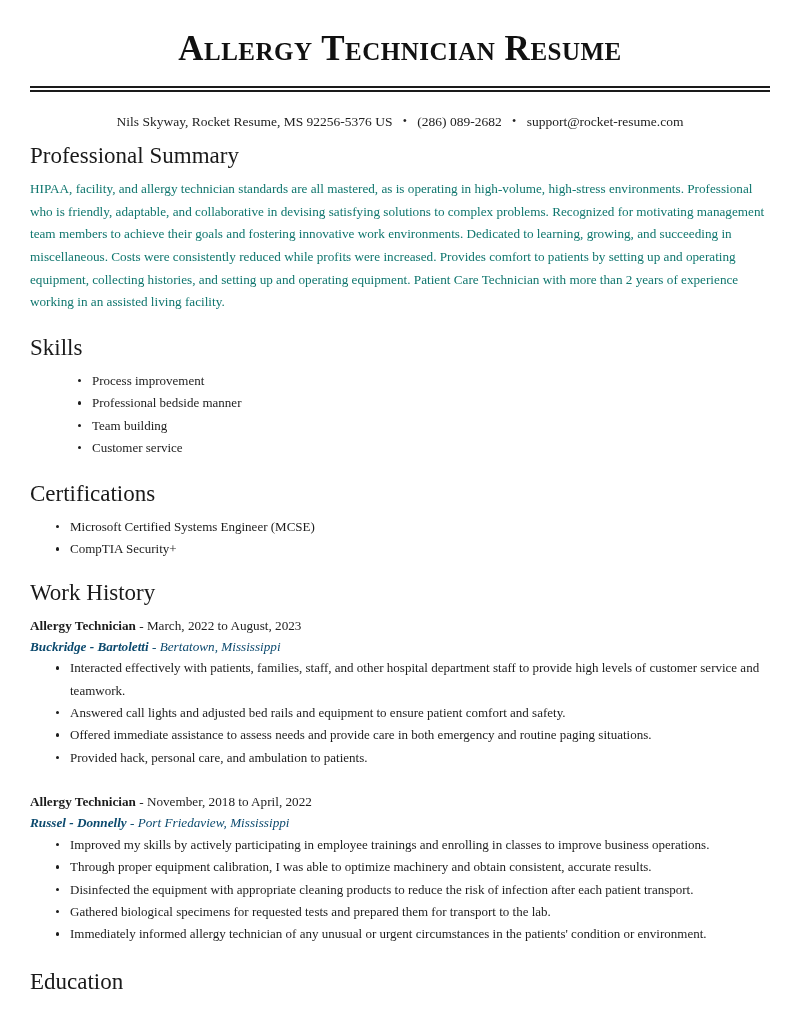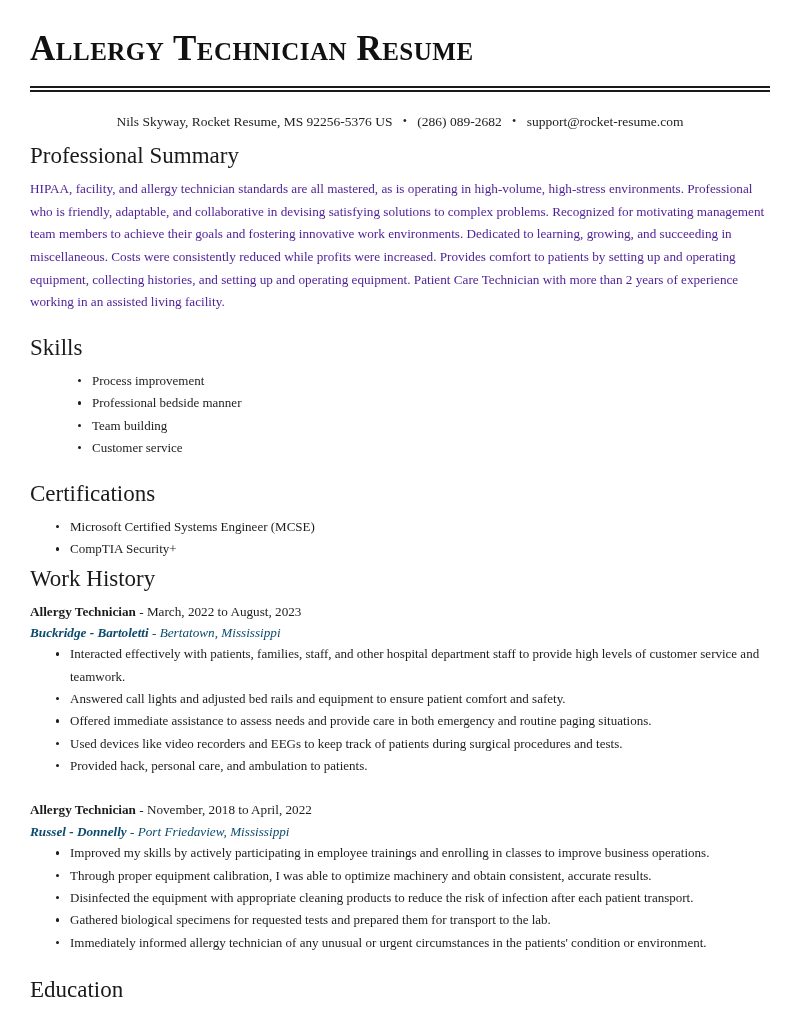--- a/index.html
+++ b/index.html
@@ -16,20 +16,21 @@
   .page {
     width: 800px;
     min-height: 1035px;
     box-sizing: border-box;
     padding: 0 30px;
     background: #ffffff;
     position: relative;
   }
   
   .resume-title {
+    text-align: center;
     font-family: "Liberation Serif", "DejaVu Serif", serif;
     font-weight: bold;
     font-size: 35px;
     font-variant: small-caps;
     letter-spacing: 0.5px;
     color: #111111;
     margin: 0;
     padding-top: 29px;
     line-height: 1.15;
   }
@@ -60,21 +61,21 @@
     font-family: "Liberation Serif", "DejaVu Serif", serif;
     font-weight: normal;
     font-size: 23px;
     color: #1a1a1a;
     margin: 0 0 7px 0;
     line-height: 1.25;
   }
   .summary-text {
     font-size: 13.2px;
     line-height: 1.72;
-    color: #4c1d95;
+    color: #0f766e;
     margin: 0;
     text-align: left;
   }
   
   ul.bullets {
     margin: 0;
     padding: 0 0 0 26px;
     list-style: none;
   }
   ul.bullets li {
@@ -137,21 +138,21 @@
     font-weight: normal;
     font-style: italic;
   }
   .job-bullets {
     margin-top: 7px;
   }
   .dash {
     font-weight: normal;
     font-style: normal;
   }
-  .section-workhistory { margin-top: 4px; }
+  .section-workhistory { margin-top: 18px; }
   .section-education  { margin-top: 22px; }
   .section-skills     { margin-top: 20px; }
   .section-certs      { margin-top: 21px; }
 </style>
 </head>
 <body>
 
 <div class="page">
 
   <h1 class="resume-title">Allergy Technician Resume</h1>
@@ -200,21 +201,20 @@
       <div class="job-line-1">
         <span class="job-title">Allergy Technician</span><span class="dash"> - </span><span class="job-dates">March, 2022 to August, 2023</span>
       </div>
       <div class="job-line-2">
         <span class="job-company">Buckridge - Bartoletti</span><span class="dash"> - </span><span class="job-location">Bertatown, Mississippi</span>
       </div>
       <ul class="bullets job-bullets">
         <li>Interacted effectively with patients, families, staff, and other hospital department staff to provide high levels of customer service and teamwork.</li>
         <li>Answered call lights and adjusted bed rails and equipment to ensure patient comfort and safety.</li>
         <li>Offered immediate assistance to assess needs and provide care in both emergency and routine paging situations.</li>
-        <li>Used devices like video recorders and EEGs to keep track of patients during surgical procedures and tests.</li>
         <li>Provided hack, personal care, and ambulation to patients.</li>
       </ul>
     </div>
 
     <div class="job">
       <div class="job-line-1">
         <span class="job-title">Allergy Technician</span><span class="dash"> - </span><span class="job-dates">November, 2018 to April, 2022</span>
       </div>
       <div class="job-line-2">
         <span class="job-company">Russel - Donnelly</span><span class="dash"> - </span><span class="job-location">Port Friedaview, Mississippi</span>

